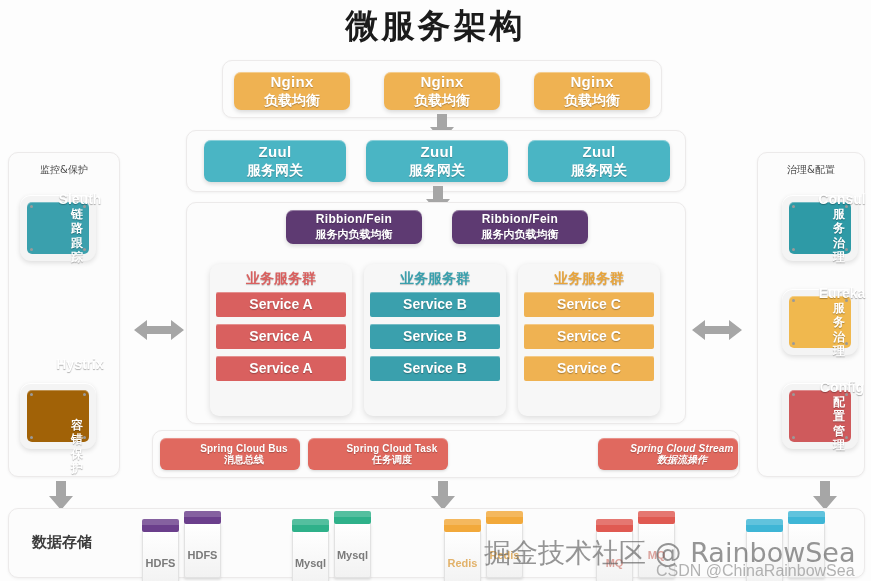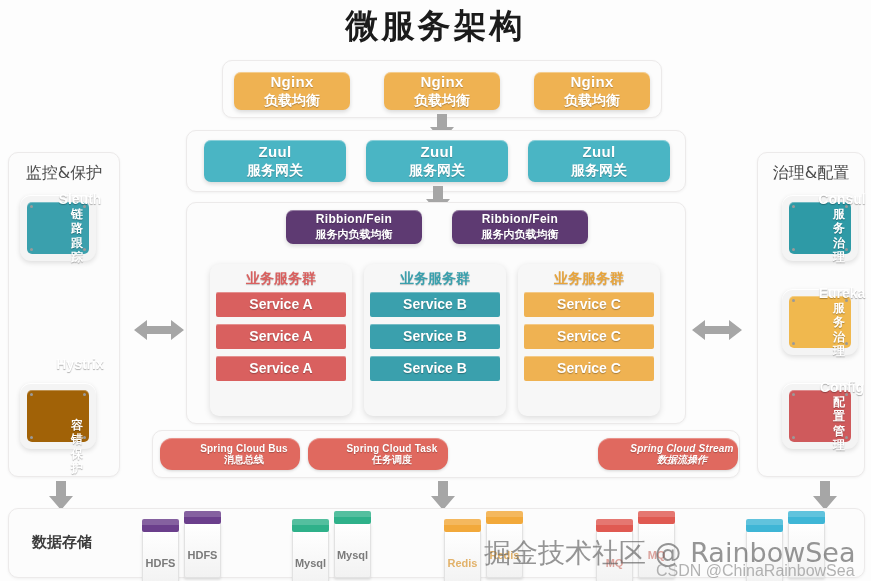--- a/index.html
+++ b/index.html
@@ -23,21 +23,21 @@
   
   .panel {
     position: absolute;
     background: #fcfcfc;
     border: 1px solid #eceaea;
     border-radius: 10px;
     box-shadow: 0 1px 3px rgba(0,0,0,0.05);
   }
   .panel-title {
     position: absolute; left: 0; top: 10px; width: 100%;
-    text-align: center; font-size: 16px; color: #4a4a4a;
+    text-align: center; font-size: 10px; color: #4a4a4a;
     font-family: "DejaVu Sans", sans-serif;
   }
 
   
   .node {
     position: absolute;
     border-radius: 7px;
     display: flex; flex-direction: column;
     align-items: center; justify-content: center;
     color: #ffffff;
@@ -104,21 +104,21 @@
   .screw { position: absolute; width: 3px; height: 3px; border-radius: 50%;
            background: #9a9a9a; }
   .screw.tl { left: 3px; top: 3px; }
   .screw.tr { right: 3px; top: 3px; }
   .screw.bl { left: 3px; bottom: 3px; }
   .screw.br { right: 3px; bottom: 3px; }
 
   
   .sc-chip {
     position: absolute; height: 32px;
-    border-radius: 12px;
+    border-radius: 6px;
     display: flex; flex-direction: column;
     align-items: center; justify-content: center;
     color: #ffffff; text-shadow: 0 1px 1px rgba(0,0,0,0.25);
     box-shadow: 0 1px 3px rgba(0,0,0,0.16), inset 0 1px 0 rgba(255,255,255,0.28);
     padding-left: 28px;
   }
   .sc-chip .en { font-size: 10px; font-weight: bold; line-height: 1.1; letter-spacing:.2px;}
   .sc-chip .cn { font-size: 10px; font-weight: bold; line-height: 1.2;
                  font-family:"DejaVu Sans", sans-serif; }
 

